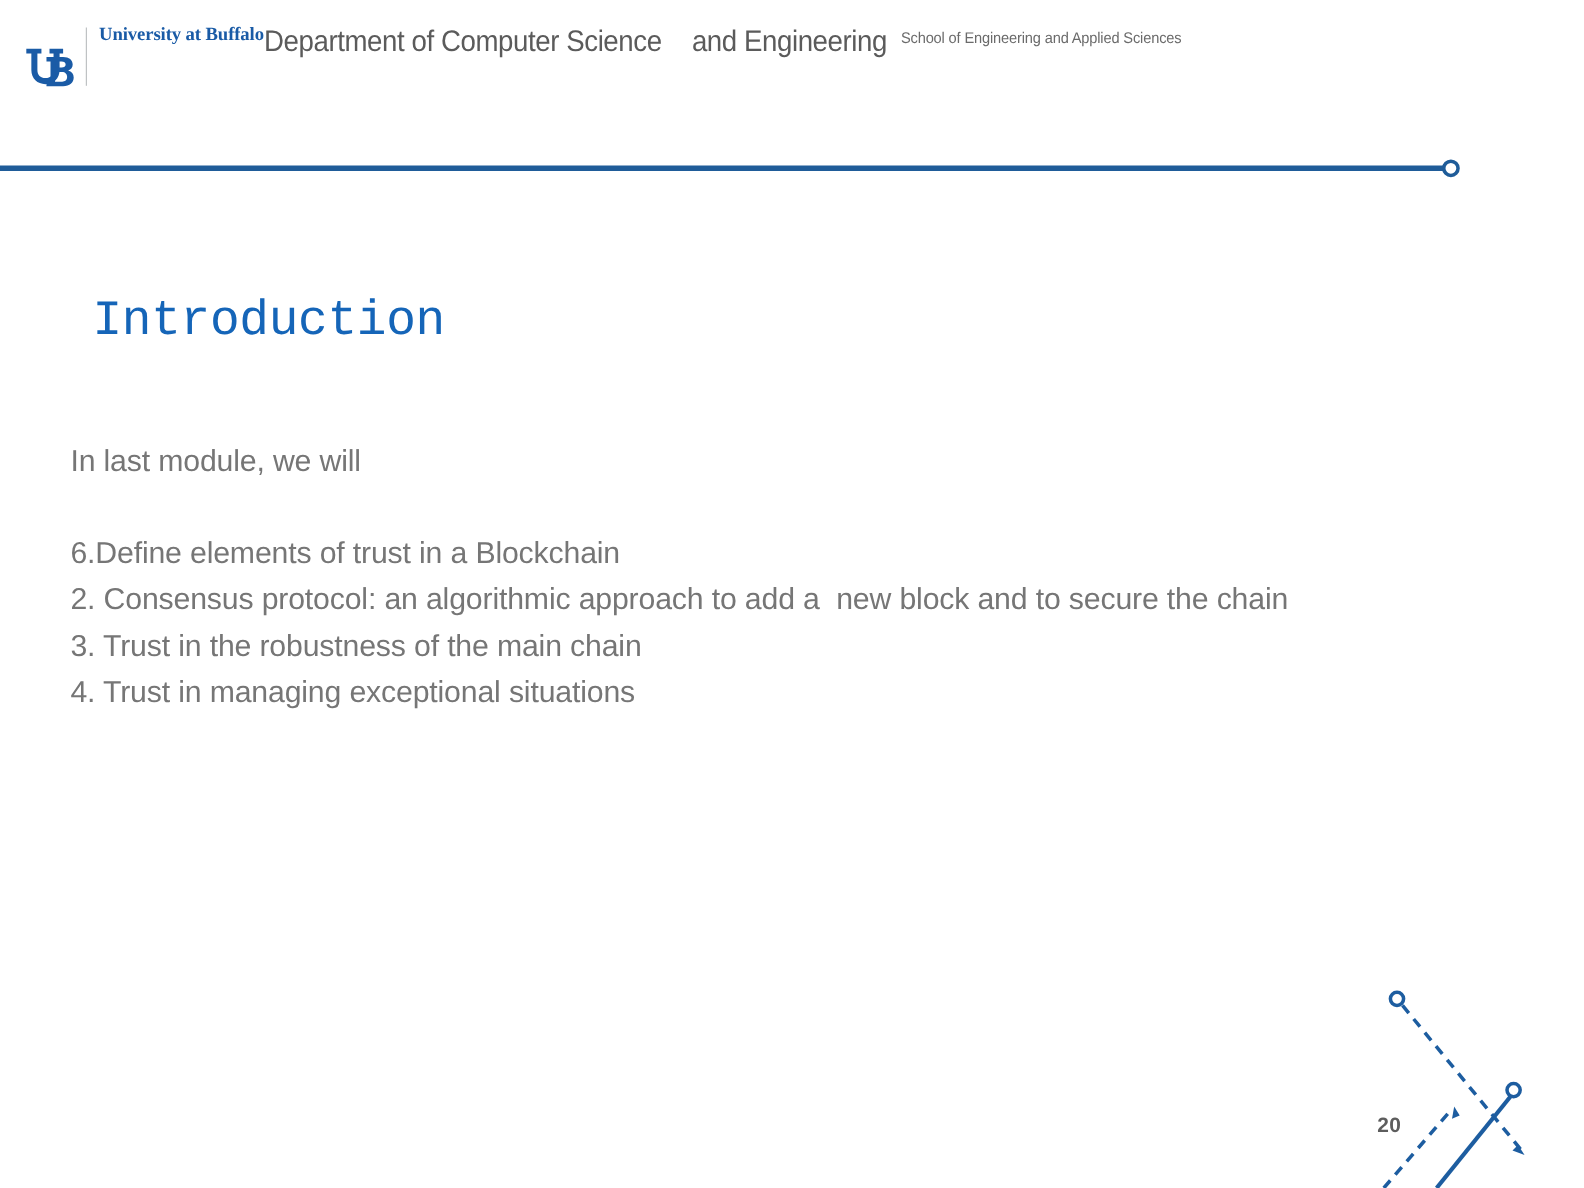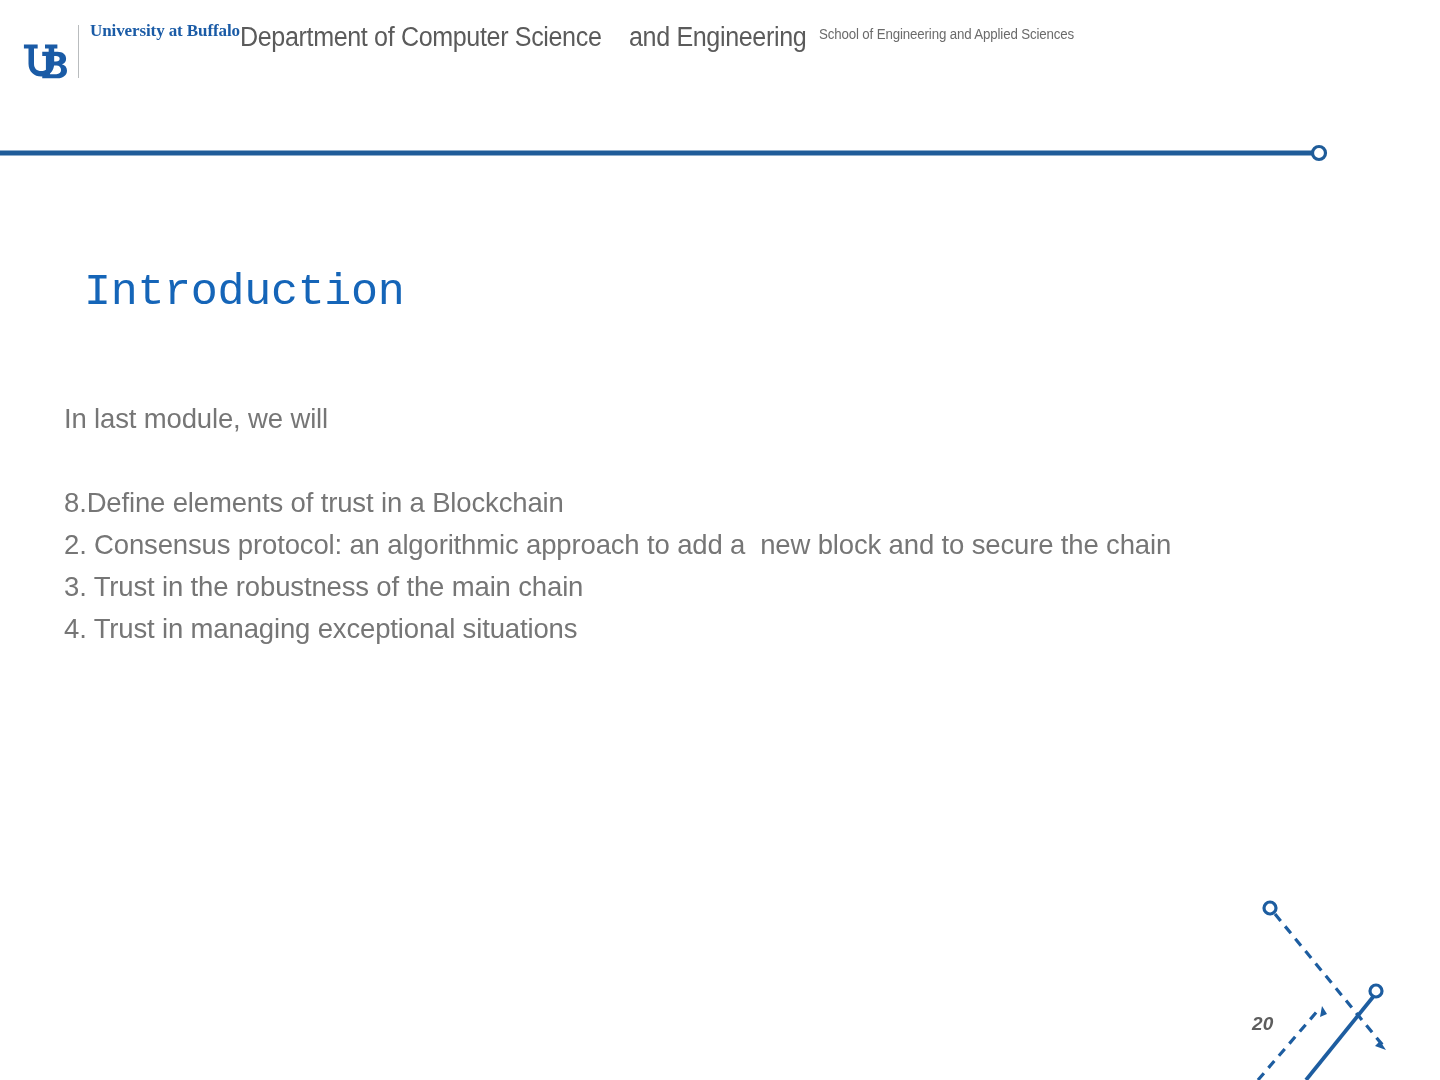--- a/index.html
+++ b/index.html
@@ -123,21 +123,20 @@
 
   
   .page-number {
     position: absolute;
     left: 1252px;
     top: 1013px;
     font-size: 19px;
     font-weight: bold;
     color: #5d5d5d;
     letter-spacing: 0.3px;
-    font-style: italic;
   }
 
   
   .corner-deco {
     position: absolute;
     left: 1240px;
     top: 880px;
     width: 200px;
     height: 200px;
     pointer-events: none;
@@ -184,21 +183,21 @@
   <div class="slide-title">Introduction</div>
 
   <div class="body-block">
 
     <div class="spacer"></div>
 
     <p class="para">In last module, we will</p>
 
     <div class="spacer"></div>
 
-    <p class="list-line">8.Define elements of trust in a Blockchain</p>
+    <p class="list-line">6.Define elements of trust in a Blockchain</p>
     <p class="list-line">2. Consensus protocol: an algorithmic approach to add a  new block and to secure the chain</p>
     <p class="list-line">3. Trust in the robustness of the main chain</p>
     <p class="list-line">4. Trust in managing exceptional situations</p>
   </div>
 
   <div class="page-number">20</div>
 
   <div class="corner-deco">
     <svg width="200" height="200" viewBox="0 0 200 200" aria-hidden="true">
 

